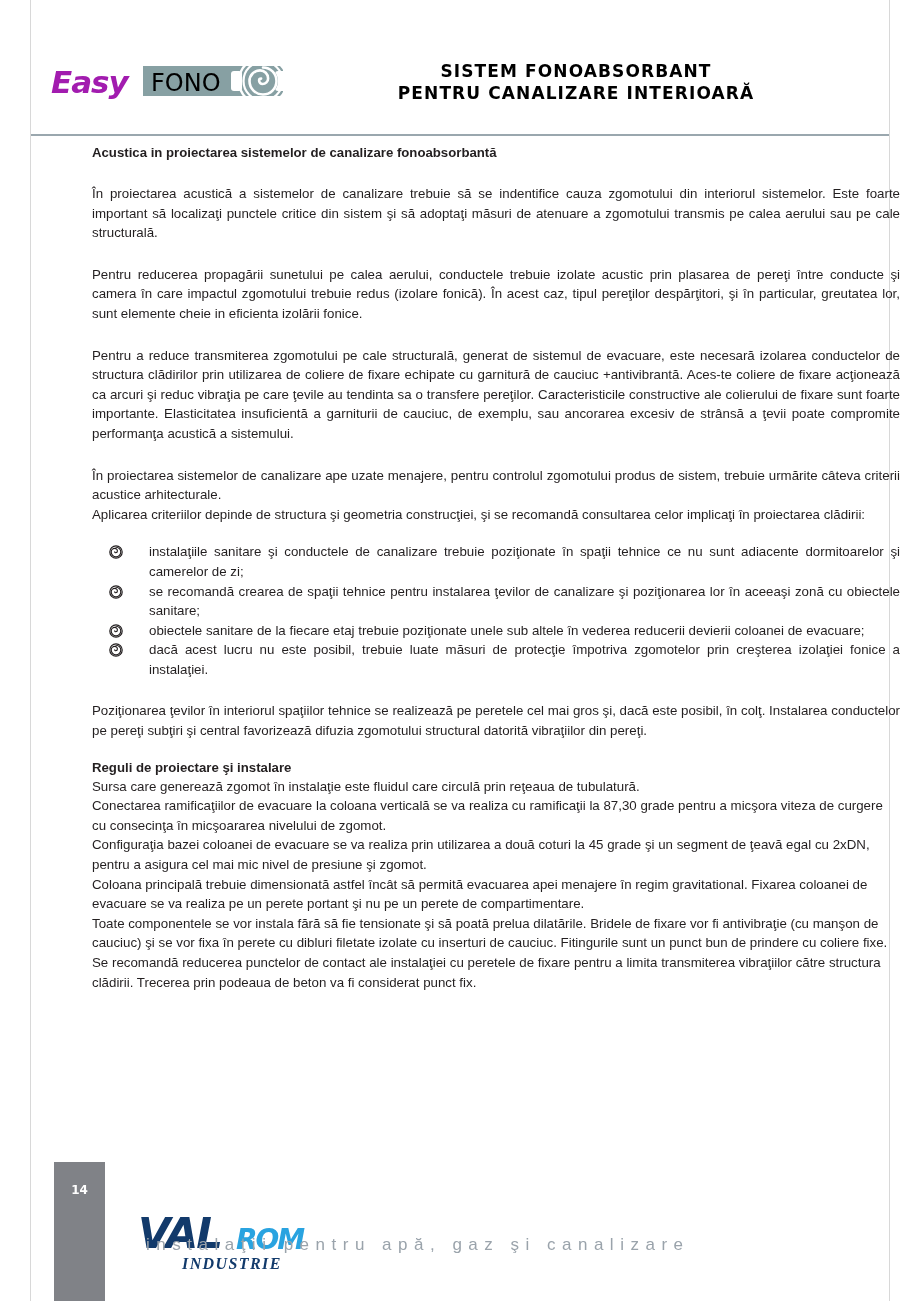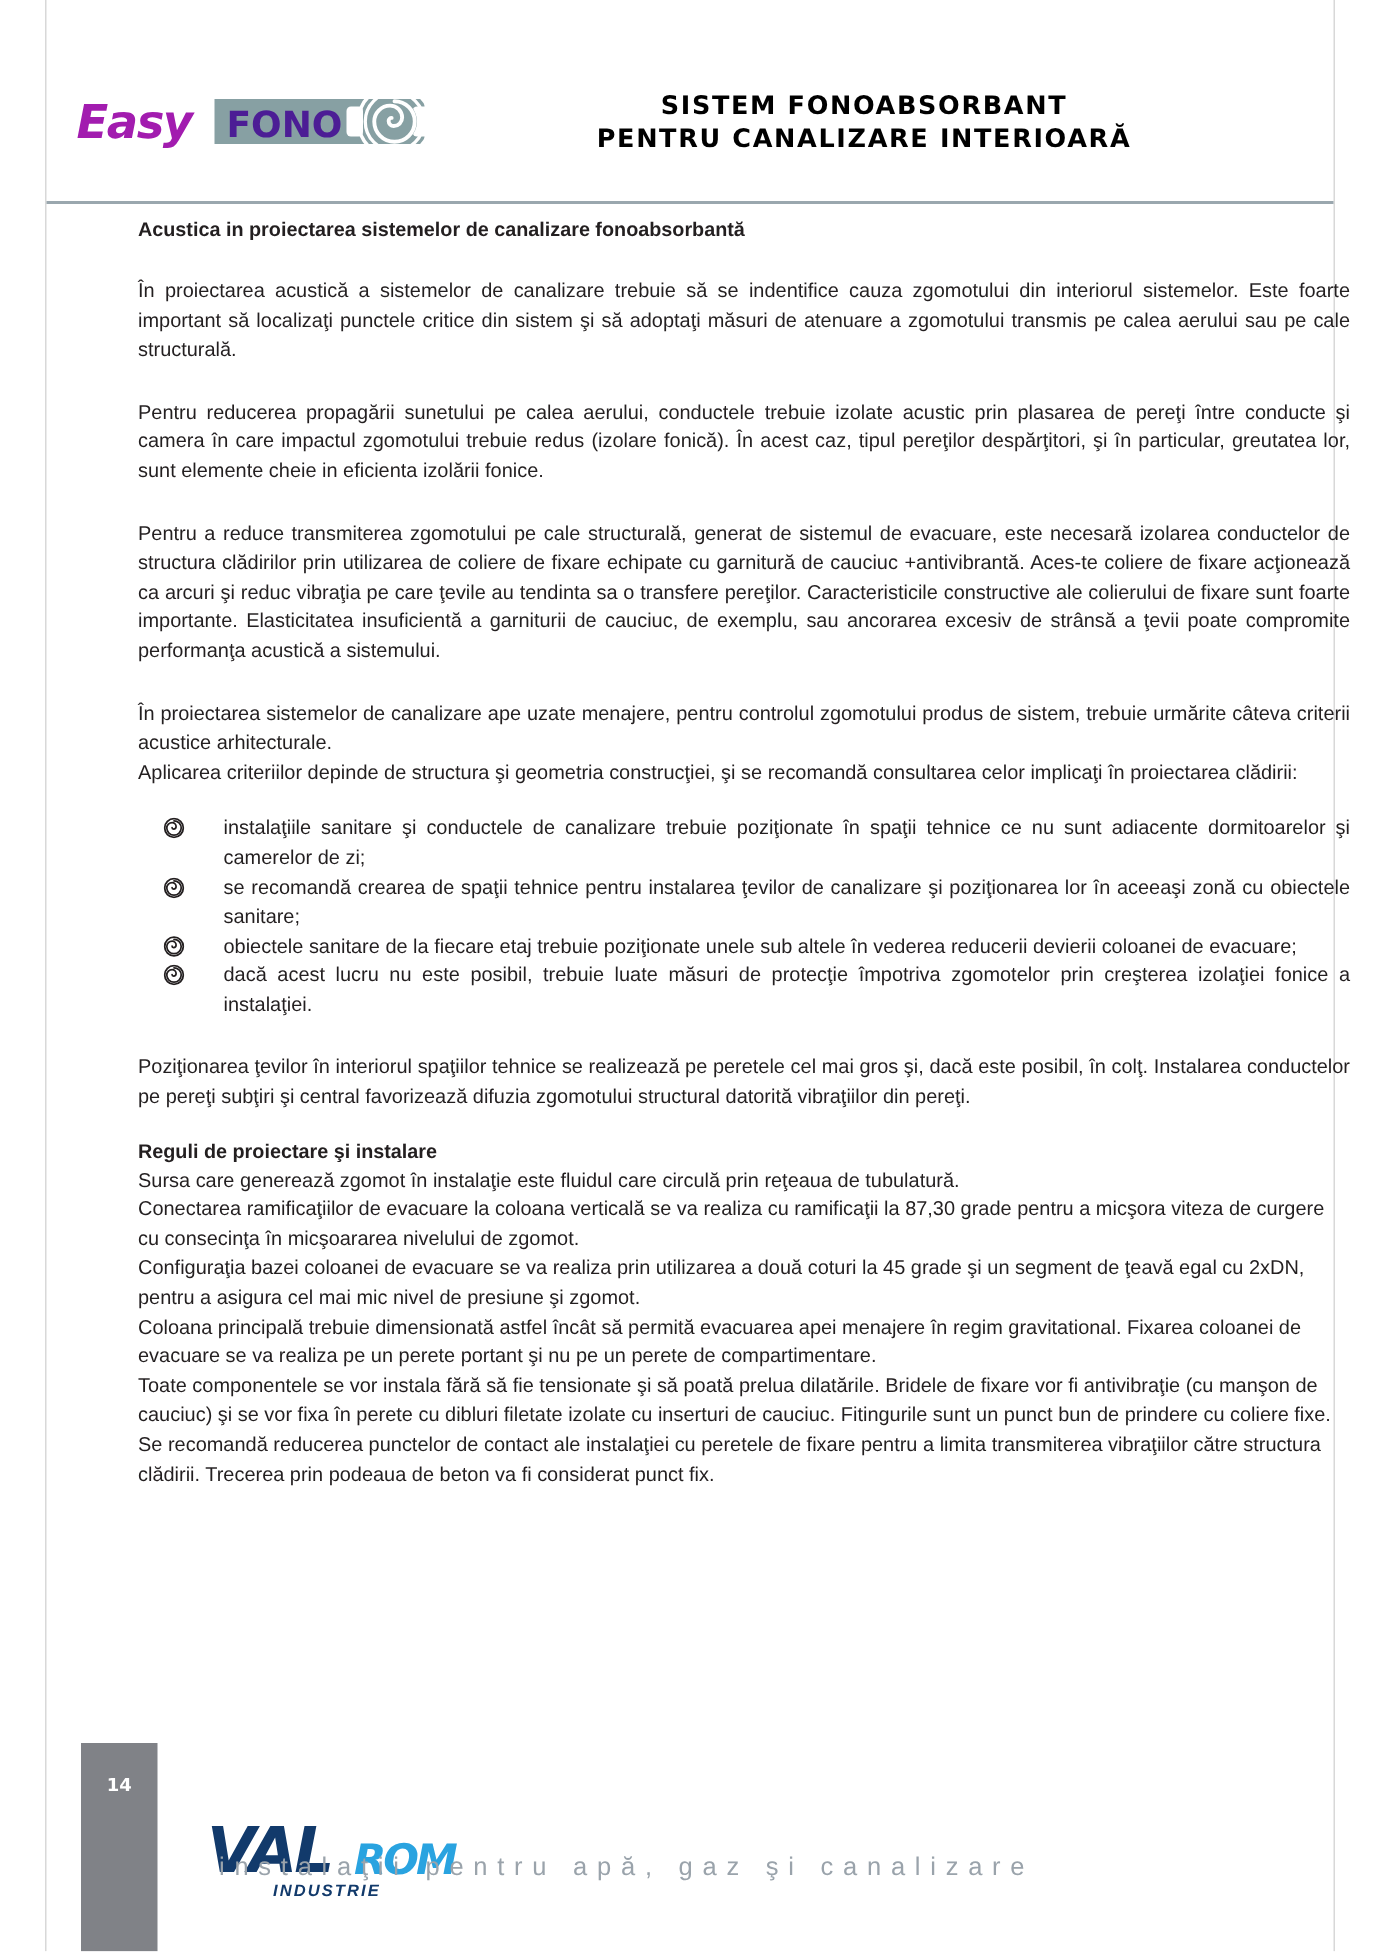--- a/index.html
+++ b/index.html
@@ -79,23 +79,23 @@
     top: 8px;
     width: 140px;
     height: 30px;
     background: #87a0a3;
   }
   .ef-fono {
     position: absolute;
     left: 100px;
     top: 11px;
     font-size: 24px;
-    font-weight: bold;
+    font-weight: normal;
     letter-spacing: 0px;
-    color: #4c1d95;
+    color: #000000;
     font-family: "DejaVu Sans", sans-serif;
   }
   .ef-earL, .ef-earR {
     position: absolute;
     top: 13px;
     width: 11px;
     height: 20px;
     background: #ffffff;
     border-radius: 3px;
   }
@@ -229,24 +229,24 @@
     font-style: italic;
     font-size: 28px;
     letter-spacing: -2px;
     color: #29a3e0;
     line-height: 46px;
   }
   .vr-industrie {
     position: absolute;
     left: 44px;
     top: 44px;
-    font-family: Liberation Sans, sans-serif;
+    font-family: Liberation Serif, serif;
     font-weight: bold;
     font-style: italic;
-    font-size: 11px;
+    font-size: 16px;
     letter-spacing: 1.4px;
     color: #123a6b;
   }
   .tagline {
     position: absolute;
     left: 146px;
     top: 74px;
     font-family: "Liberation Sans", sans-serif;
     font-size: 17px;
     letter-spacing: 6.5px;

